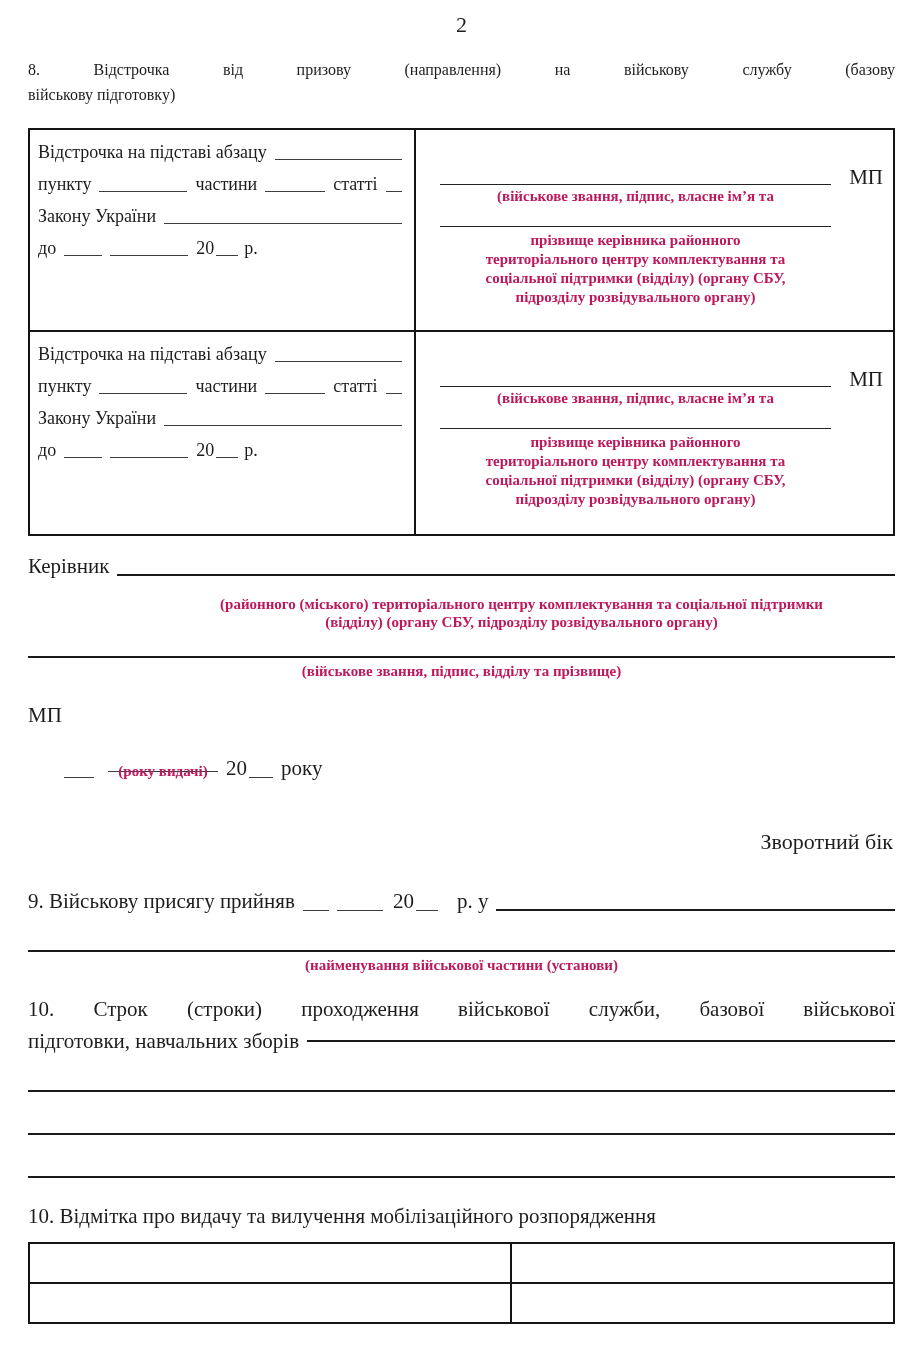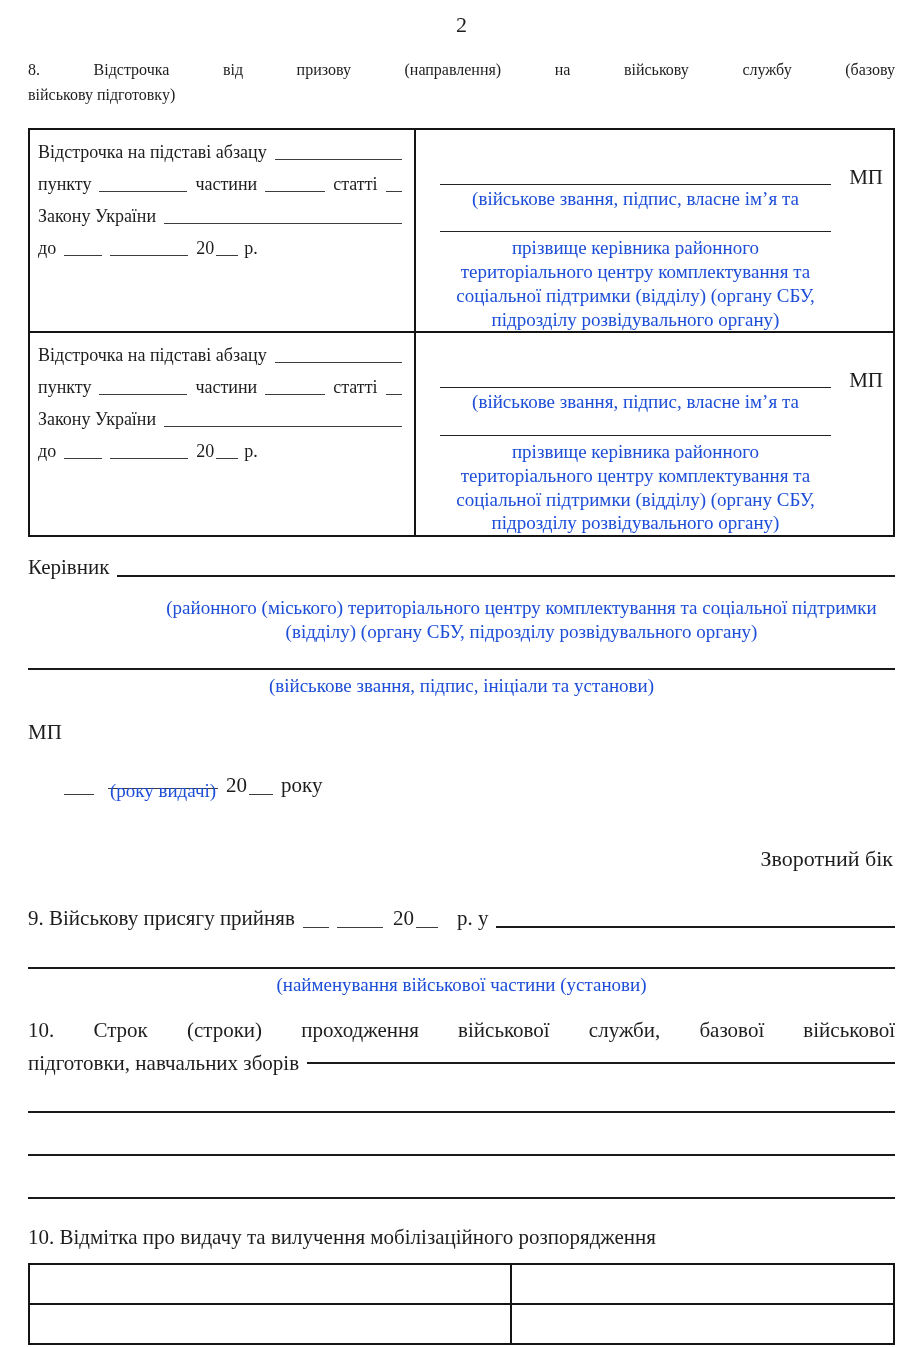--- a/index.html
+++ b/index.html
@@ -27,21 +27,21 @@
   
   .t1 { margin-top:20px; width:867px; border-collapse:collapse; table-layout:fixed; }
   .t1 td { border:2px solid #141414; vertical-align:top; }
   .t1 .lcell { width:386px; padding:12px 12px 0 8px; font-size:18px; }
   .t1 .lcell .ln { margin-bottom:11px; }
   .t1 .rcell { padding:0 6px 0 0; }
   .sig { display:flex; height:100%; padding-left:24px; }
   .sigcol { flex:1 1 auto; display:flex; flex-direction:column; }
   .sigline { border-bottom:1.6px solid #222; height:0; margin-top:54px; }
   .sigline.second { margin-top:21px; }
-  .cap { font-size:19px; line-height:1.25; text-align:center; color:#1d4ed8; }
+  .cap { font-size:15px; line-height:1.25; text-align:center; color:#be185d;font-weight:bold; }
   .sigcol .cap { margin-top:2px; }
   .mpcell { width:56px; font-size:21px; text-align:right; padding:35px 4px 0 0; }
 
   
   .krow { display:flex; align-items:flex-end; margin-top:18px; font-size:21px; }
   .kcap { margin-top:16px; padding-left:120px; }
   .hr { border-bottom:2px solid #1a1a1a; height:0; width:867px; }
   .hr1 { margin-top:24px; }
   .mp-standalone { margin-top:22px; font-size:21px; }
   .daterow { display:flex; align-items:flex-end; margin-top:28px; padding-left:36px; font-size:21px; }
@@ -171,21 +171,21 @@
   <div class="krow">
     <span>Керівник</span>
     <span class="blank grow thick"></span>
   </div>
   <div class="kcap cap">
     <div>(районного (міського) територіального центру комплектування та соціальної підтримки</div>
     <div>(відділу) (органу СБУ, підрозділу розвідувального органу)</div>
   </div>
 
   <div class="hr hr1"></div>
-  <div class="cap capcenter">(військове звання, підпис, ініціали та установи)</div>
+  <div class="cap capcenter">(військове звання, підпис, відділу та прізвище)</div>
 
   <div class="mp-standalone">МП</div>
 
   <div class="daterow">
     <span class="blank" style="width:30px"></span>
     <span class="dwrap" style="margin-left:14px">
       <span class="blank" style="width:110px;display:inline-block"></span>
       <span class="dcap cap">(року видачі)</span>
     </span>
     <span style="margin-left:8px">20</span>

